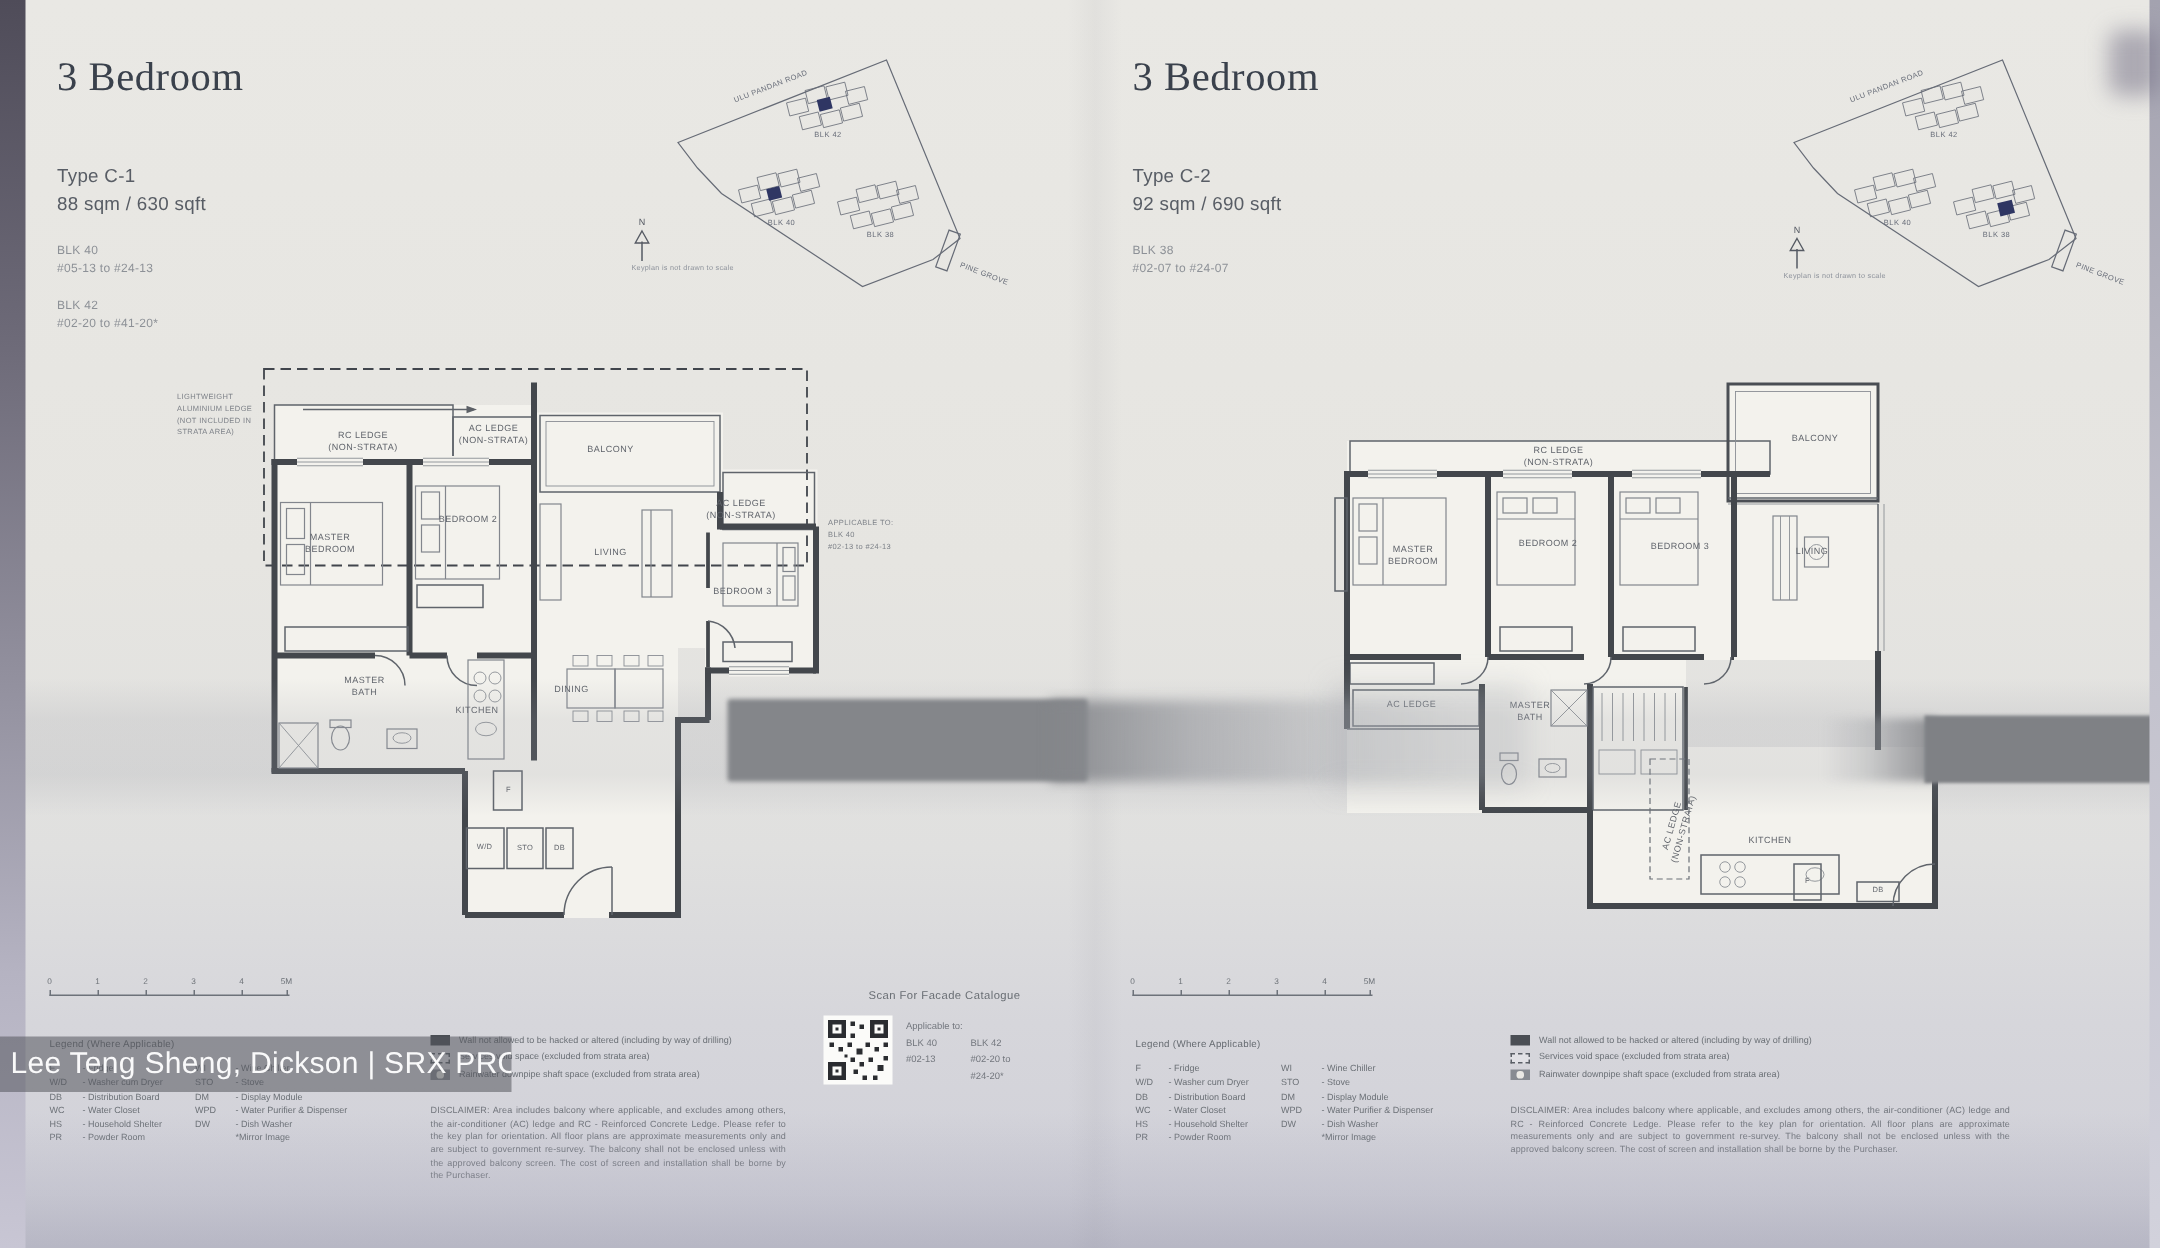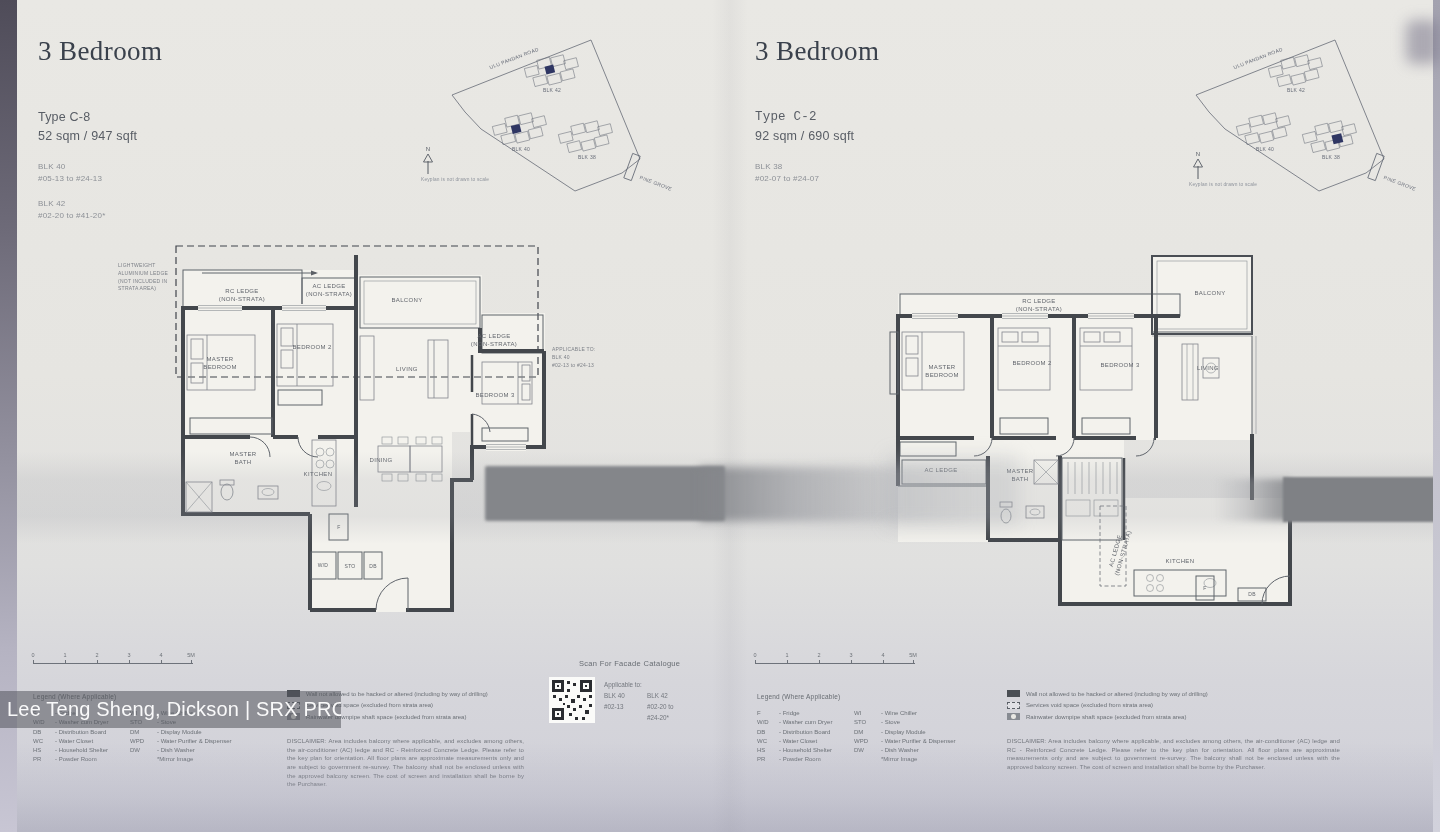--- a/index.html
+++ b/index.html
@@ -78,33 +78,33 @@
   .kcell{stroke:#666b76;stroke-width:.5;fill:none;}
   .khl{fill:#2f3663;stroke:none;}
   .roomfill{fill:#f3f2ed;stroke:none;}
 </style>
 </head>
 <body>
 
 <div class="page">
 
   <div class="abs title" style="left:38px;top:36px;">3 Bedroom</div>
-  <div class="abs type-name" style="left:38px;top:110px;">Type C-8</div>
-  <div class="abs type-area" style="left:38px;top:129px;">52 sqm / 947 sqft</div>
+  <div class="abs type-name" style="left:38px;top:110px;">Type C-1</div>
+  <div class="abs type-area" style="left:38px;top:129px;">88 sqm / 630 sqft</div>
   <div class="abs stack" style="left:38px;top:161px;">
     <div>BLK 40</div>
     <div>#05-13 to #24-13</div>
   </div>
   <div class="abs stack" style="left:38px;top:198px;">
     <div>BLK 42</div>
     <div>#02-20 to #41-20*</div>
   </div>
 
   <div class="abs title" style="left:755px;top:36px;">3 Bedroom</div>
-  <div class="abs type-name" style="left:755px;top:110px;font-family:Liberation Mono, monospace;">Type C-2</div>
+  <div class="abs type-name" style="left:755px;top:110px;">Type C-2</div>
   <div class="abs type-area" style="left:755px;top:129px;">92 sqm / 690 sqft</div>
   <div class="abs stack" style="left:755px;top:161px;">
     <div>BLK 38</div>
     <div>#02-07 to #24-07</div>
   </div>
 
   <svg class="plan" style="left:424px;top:32px;" width="250" height="175" viewBox="0 0 250 175">
     <defs>
       <g id="kp1cl">
         <rect class="kcell" x="-26" y="-10" width="13" height="9"></rect>

